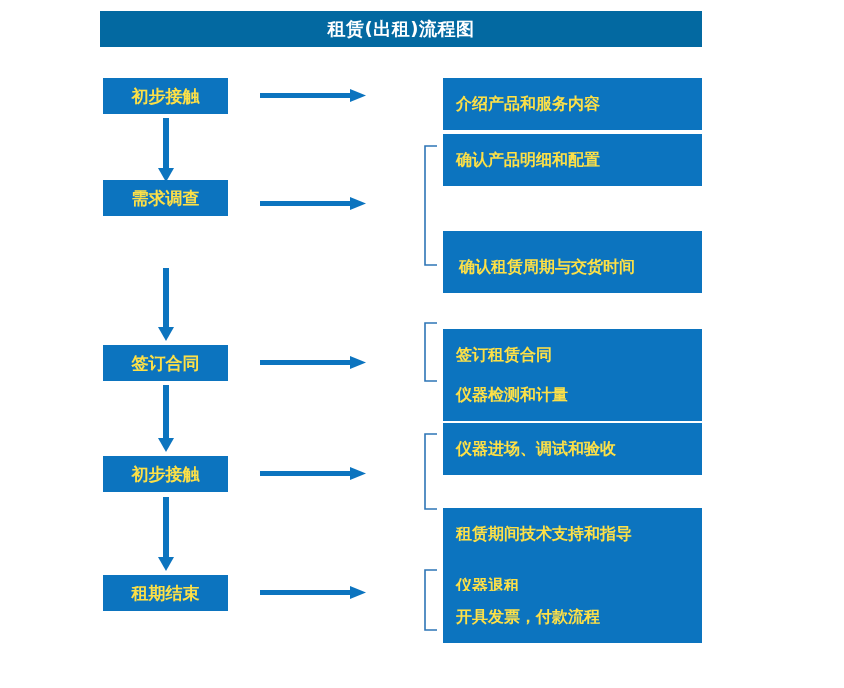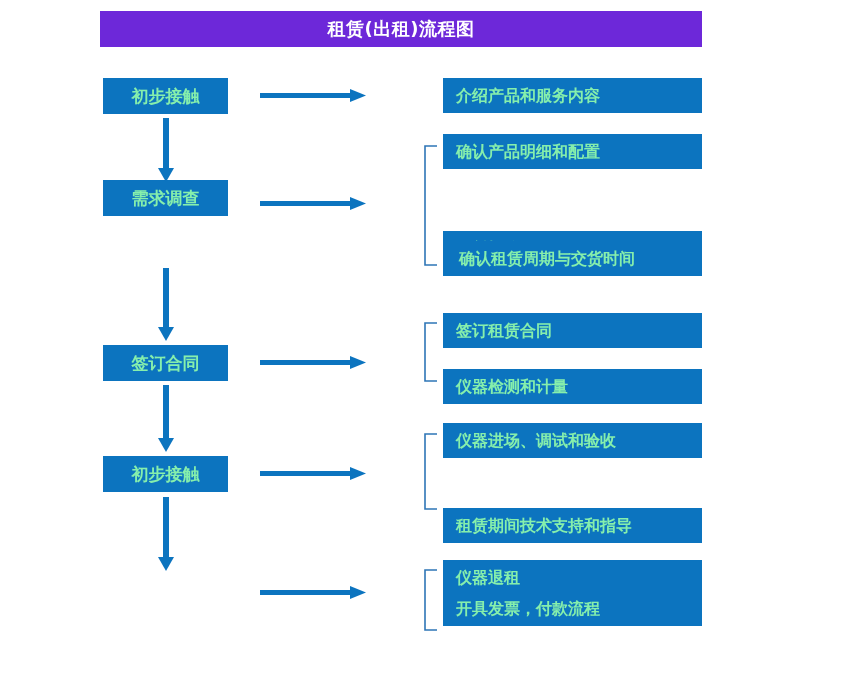--- a/index.html
+++ b/index.html
@@ -24,21 +24,21 @@
     height: 688px;
   }
 
   
   .title-bar {
     position: absolute;
     left: 100px;
     top: 11px;
     width: 602px;
     height: 36px;
-    background: #6d28d9;
+    background: #0369a1;
     display: flex;
     align-items: center;
     justify-content: center;
   }
   .title-bar .title-text {
     color: #ffffff;
     font-size: 18px;
     font-weight: bold;
     letter-spacing: 0.5px;
     line-height: 1;
@@ -46,40 +46,40 @@
 
   
   .node {
     position: absolute;
     background: #0C74BF;
     display: flex;
     align-items: center;
     box-sizing: border-box;
   }
   .node .node-label {
-    color: #86efac;
+    color: #fde047;
     font-weight: bold;
     line-height: 1;
     white-space: nowrap;
   }
 
   .node.stage {
     left: 103px;
     width: 125px;
     height: 36px;
     justify-content: center;
   }
   .node.stage .node-label {
     font-size: 17px;
   }
 
   .node.detail {
     left: 443px;
     width: 259px;
-    height: 35px;
+    height: 52px;
     justify-content: flex-start;
     padding-left: 13px;
   }
   .node.detail .node-label {
     font-size: 16px;
   }
 
   
   .conn {
     position: absolute;
@@ -109,34 +109,37 @@
   </div>
   <div class="node stage" style="top:180px;">
     <span class="node-label">需求调查</span>
   </div>
   <div class="node stage" style="top:345px;">
     <span class="node-label">签订合同</span>
   </div>
   <div class="node stage" style="top:456px;">
     <span class="node-label">初步接触</span>
   </div>
+  <div class="node stage" style="top:575px;">
+    <span class="node-label">租期结束</span>
+  </div>
 
   <div class="node detail" style="top:78px;">
     <span class="node-label">介绍产品和服务内容</span>
   </div>
   <div class="node detail" style="top:134px;">
     <span class="node-label">确认产品明细和配置</span>
   </div>
   <div class="node detail" style="top:186px;margin-top:45px;">
     <span class="node-label">租赁报价</span>
   </div>
   <div class="node detail" style="top:241px;padding-left:16px;">
     <span class="node-label">确认租赁周期与交货时间</span>
   </div>
-  <div class="node detail" style="top:313px;">
+  <div class="node detail" style="top:329px;">
     <span class="node-label">签订租赁合同</span>
   </div>
   <div class="node detail" style="top:369px;">
     <span class="node-label">仪器检测和计量</span>
   </div>
   <div class="node detail" style="top:423px;">
     <span class="node-label">仪器进场、调试和验收</span>
   </div>
   <div class="node detail" style="top:508px;">
     <span class="node-label">租赁期间技术支持和指导</span>

